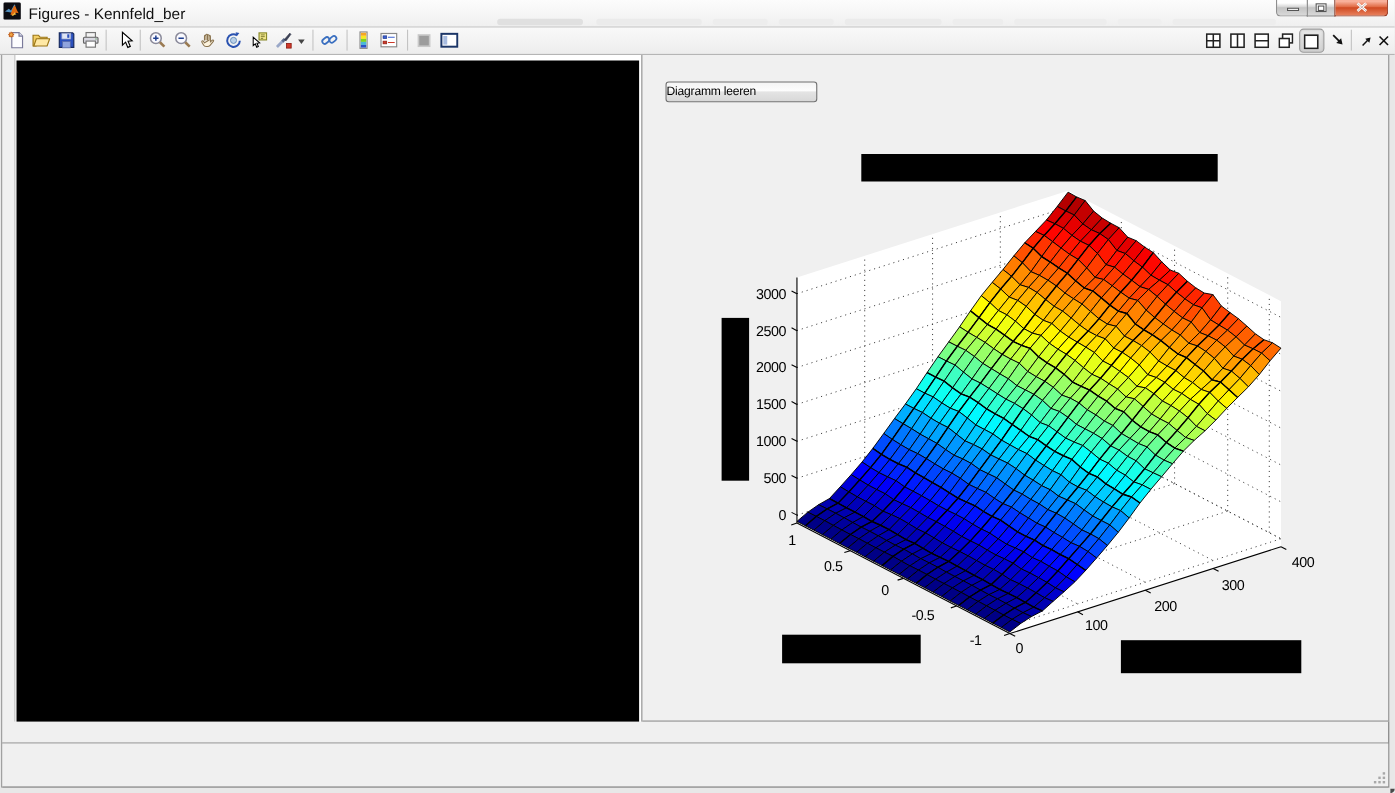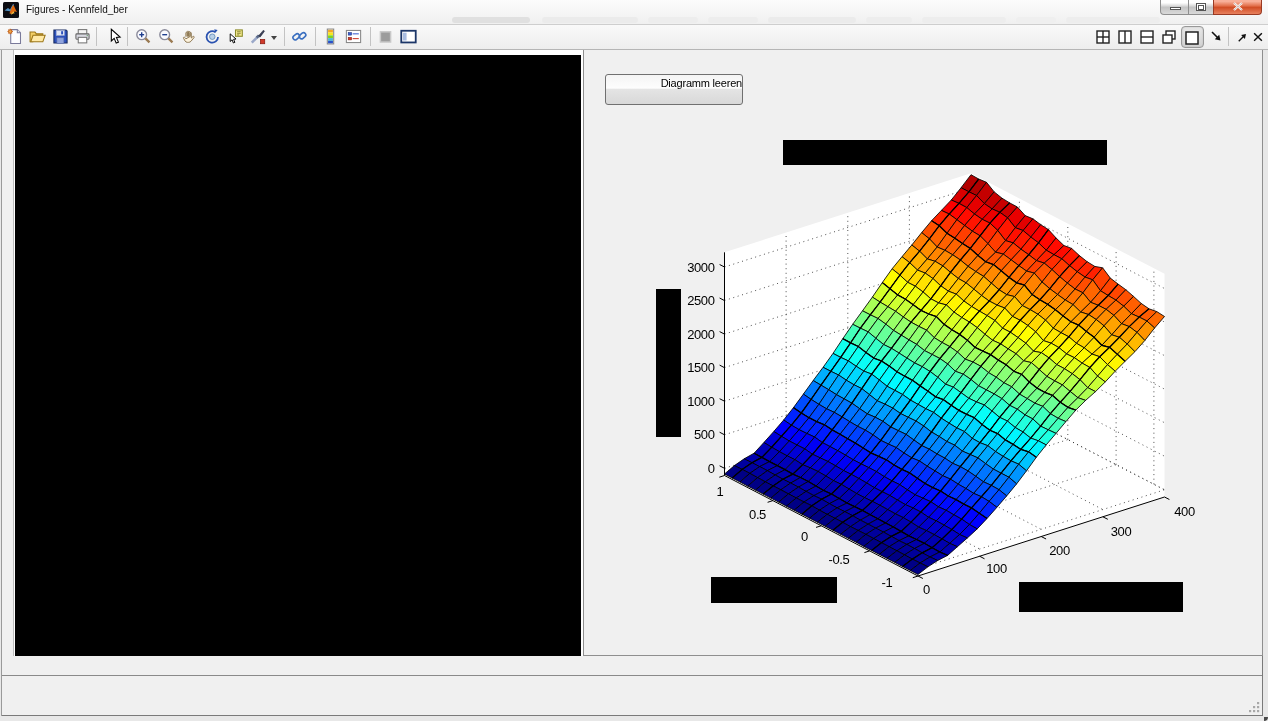--- a/index.html
+++ b/index.html
@@ -13,21 +13,21 @@
 <div style="position:absolute;left:866px;top:17px;width:46px;height:6px;background:#ededed;border-radius:3px;filter:blur(0.7px)"></div>
 <div style="position:absolute;left:922px;top:17px;width:84px;height:6px;background:#ededed;border-radius:3px;filter:blur(0.7px)"></div>
 <div style="position:absolute;left:1016px;top:17px;width:40px;height:6px;background:#efefef;border-radius:3px;filter:blur(0.7px)"></div>
 <div style="position:absolute;left:1066px;top:17px;width:94px;height:6px;background:#ededed;border-radius:3px;filter:blur(0.7px)"></div>
 <svg width="16" height="16" viewBox="0 0 16 16" style="position:absolute;left:3px;top:2px">
     <rect width="16" height="16" rx="1.5" fill="#0d0d12"></rect>
     <path d="M1.5 8.5l3.5-2.5 2 1.5 3-5.5 1 0.5-2.5 7z" fill="#5a9fd4" opacity="0.9"></path>
     <path d="M6.5 11.5c1-3 2.5-7.5 4-8.5 1 1.5 2 5 3.5 7-1.5-0.5-2.5-1-3.5 0.5-0.8 1.2-2.5 1.3-4 1z" fill="#e06a10"></path>
     <path d="M7.5 11.8c1.5-0.5 2-1.5 2.8-2.6 0.5 0.8 1 1.6 1.7 2.1-1.2-0.2-2 0-2.7 0.8-0.6 0.6-1.2 0.3-1.8-0.3z" fill="#f5c242"></path>
   </svg>
-<div style="position:absolute;left:26px;top:4px;font-size:10px;color:#101010">Figures - Kennfeld_ber</div>
+<div style="position:absolute;left:26px;top:4px;font-size:14px;color:#101010">Figures - Kennfeld_ber</div>
 
 <div style="position:absolute;left:1160px;top:0;width:29px;height:15px;border:1px solid #8e8e8e;border-top:none;border-radius:0 0 0 4px;background:linear-gradient(#fefefe 20%,#d5d5d5 45%,#c3c3c3 50%,#d9d9d9);box-sizing:border-box">
  <div style="position:absolute;left:9px;top:7px;width:11px;height:3px;background:#fff;border:1px solid #555;box-sizing:border-box"></div>
 </div>
 <div style="position:absolute;left:1188px;top:0;width:26px;height:15px;border:1px solid #8e8e8e;border-top:none;background:linear-gradient(#fefefe 20%,#d5d5d5 45%,#c3c3c3 50%,#d9d9d9);box-sizing:border-box">
  <div style="position:absolute;left:7px;top:3px;width:10px;height:8px;border:1.5px solid #555;background:#fff;box-sizing:border-box">
       <div style="margin:1px;height:3px;border:1px solid #555"></div>
     </div>
 </div>
 <div style="position:absolute;left:1213px;top:0;width:49px;height:15px;border:1px solid #9a3a23;border-top:none;border-radius:0 0 4px 0;background:linear-gradient(#f8b09a 10%,#e06a44 45%,#cf4a22 50%,#e8815e);box-sizing:border-box">
@@ -876,21 +876,21 @@
 <text x="804.5" y="541.0" text-anchor="middle" font-family="Liberation Sans, sans-serif" font-size="13px" letter-spacing="-0.4" fill="#000">0</text>
 <text x="839.0" y="564.0" text-anchor="middle" font-family="Liberation Sans, sans-serif" font-size="13px" letter-spacing="-0.4" fill="#000">-0.5</text>
 <text x="887.0" y="586.5" text-anchor="middle" font-family="Liberation Sans, sans-serif" font-size="13px" letter-spacing="-0.4" fill="#000">-1</text>
 <text x="926.5" y="593.5" text-anchor="middle" font-family="Liberation Sans, sans-serif" font-size="13px" letter-spacing="-0.4" fill="#000">0</text>
 <text x="996.5" y="573.0" text-anchor="middle" font-family="Liberation Sans, sans-serif" font-size="13px" letter-spacing="-0.4" fill="#000">100</text>
 <text x="1059.5" y="555.0" text-anchor="middle" font-family="Liberation Sans, sans-serif" font-size="13px" letter-spacing="-0.4" fill="#000">200</text>
 <text x="1121.0" y="536.0" text-anchor="middle" font-family="Liberation Sans, sans-serif" font-size="13px" letter-spacing="-0.4" fill="#000">300</text>
 <text x="1184.5" y="515.5" text-anchor="middle" font-family="Liberation Sans, sans-serif" font-size="13px" letter-spacing="-0.4" fill="#000">400</text>
 </svg>
 
-<div style="position:absolute;left:605px;top:74px;width:138px;height:31px;border:1px solid #707070;border-radius:3px;background:linear-gradient(#f4f4f4,#fdfdfd 45%,#e4e4e4 50%,#d8d8d8);box-sizing:border-box;text-align:right;font-size:11px;letter-spacing:-0.2px;line-height:17px;color:#000">Diagramm leeren</div>
+<div style="position:absolute;left:605px;top:74px;width:138px;height:19px;border:1px solid #707070;border-radius:3px;background:linear-gradient(#f4f4f4,#fdfdfd 45%,#e4e4e4 50%,#d8d8d8);box-sizing:border-box;text-align:left;font-size:11px;letter-spacing:-0.2px;line-height:17px;color:#000">Diagramm leeren</div>
 
 <div style="position:absolute;left:783px;top:140px;width:324px;height:25px;background:#000"></div>
 <div style="position:absolute;left:656px;top:289px;width:25px;height:148px;background:#000"></div>
 <div style="position:absolute;left:711px;top:577px;width:126px;height:26px;background:#000"></div>
 <div style="position:absolute;left:1019px;top:582px;width:164px;height:30px;background:#000"></div>
 
 <div style="position:absolute;left:2px;top:675px;width:1260px;height:1px;background:#8a8a8a"></div>
 <div style="position:absolute;left:2px;top:676px;width:1260px;height:39px;background:#f0f0f0"></div>
 <div style="position:absolute;left:2px;top:715px;width:1260px;height:1px;background:#7a7a7a"></div>
 <div style="position:absolute;left:1px;top:50px;width:1px;height:666px;background:#9a9a9a"></div>

